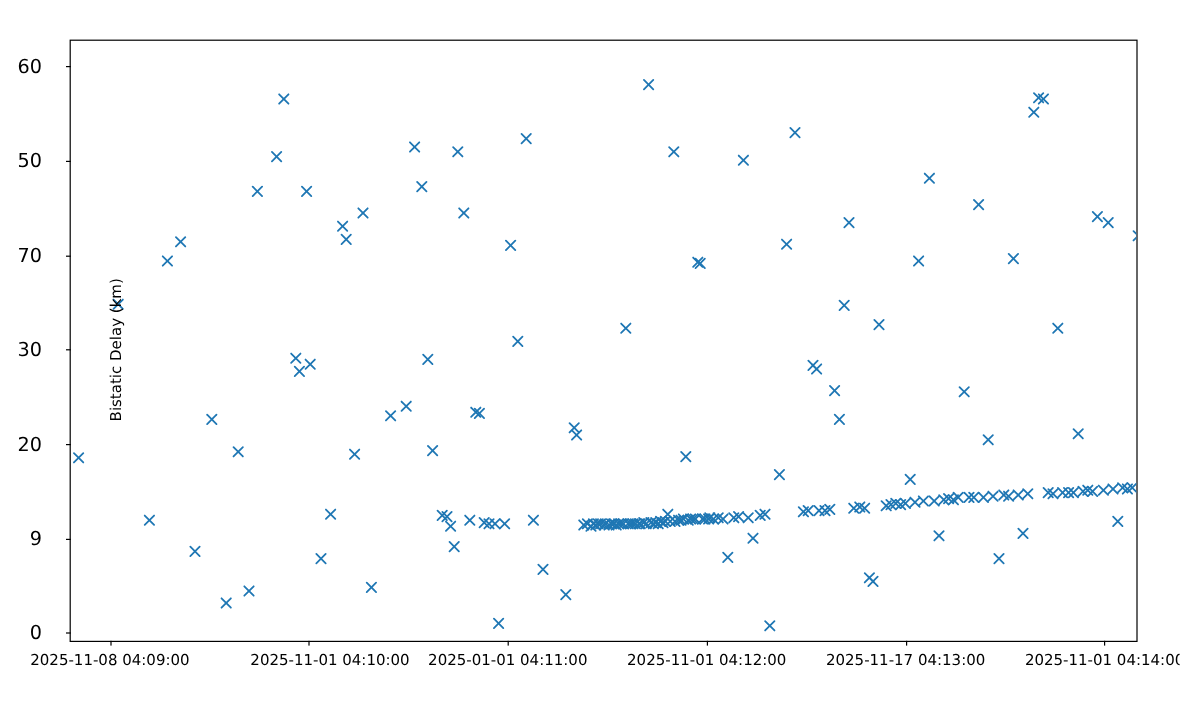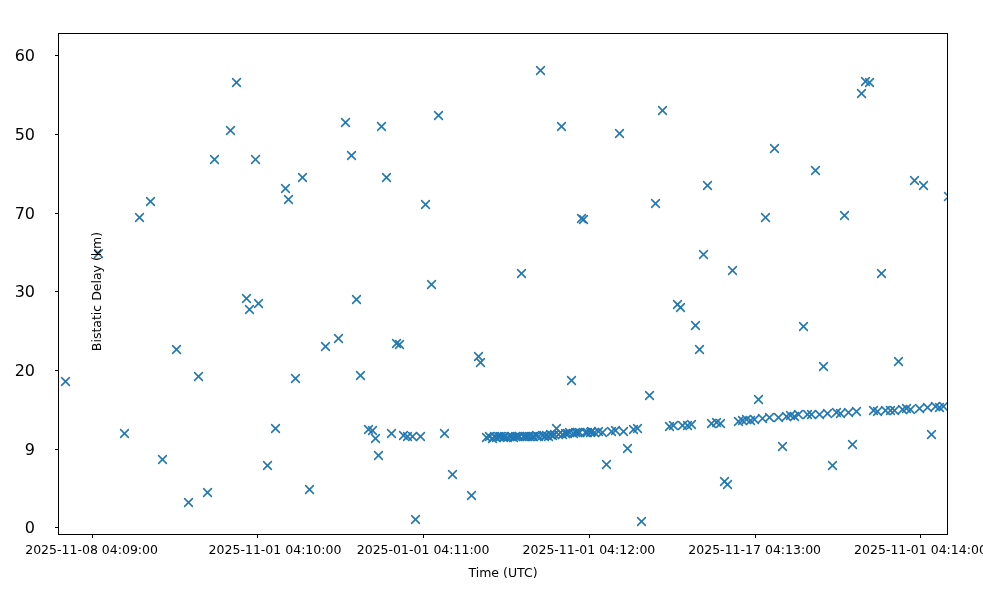--- a/index.html
+++ b/index.html
@@ -1269,16 +1269,15 @@
       <div class="xtick-mark" style="left: 364.152px;"></div>
       <div class="xtick-label" style="left: 364.152px;">2025-01-01 04:11:00</div>
       <div class="xtick-mark" style="left: 529.927px;"></div>
       <div class="xtick-label" style="left: 529.927px;">2025-11-01 04:12:00</div>
       <div class="xtick-mark" style="left: 695.701px;"></div>
       <div class="xtick-label" style="left: 695.701px;">2025-11-17 04:13:00</div>
       <div class="xtick-mark" style="left: 861.476px;"></div>
       <div class="xtick-label" style="left: 861.476px;">2025-11-01 04:14:00</div>
     </div>
 
-  <div id="xlabel">Time (UTC)</div>
   <div id="ylabel">Bistatic Delay (km)</div>
 
 </div>
 
 </body></html>

